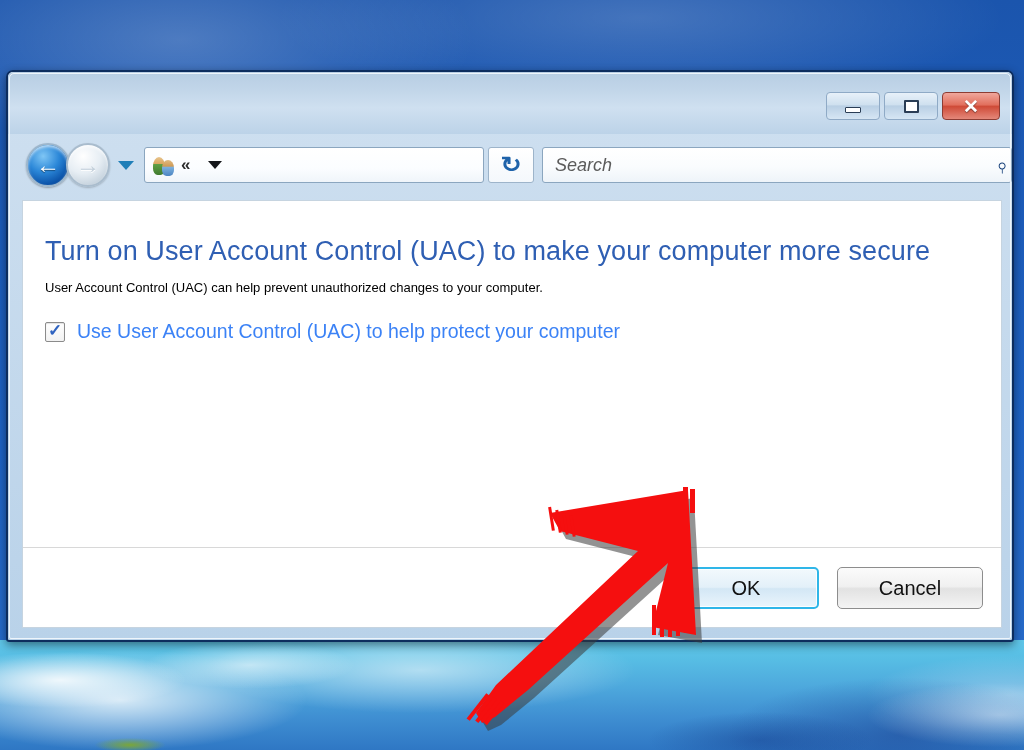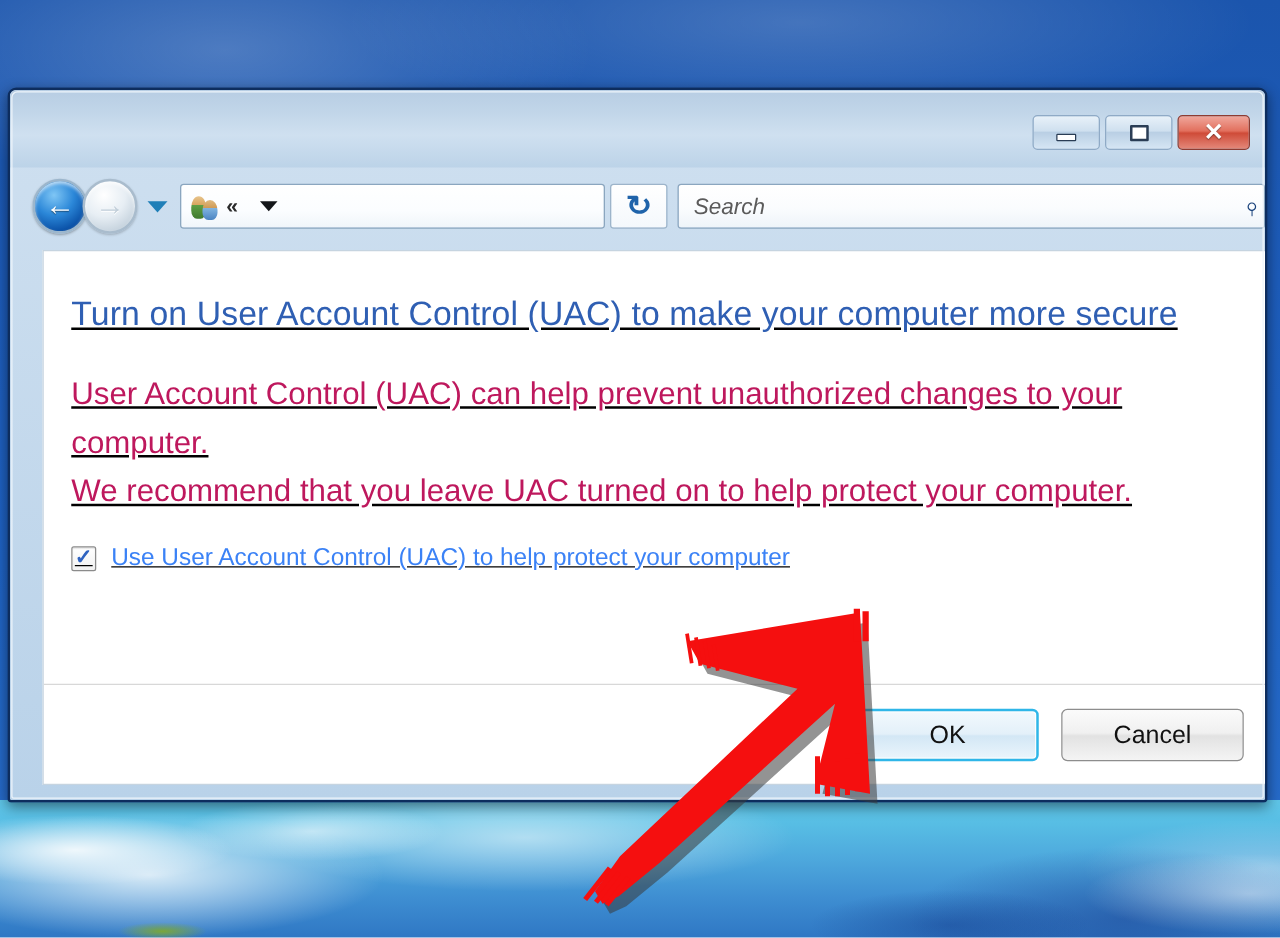--- a/index.html
+++ b/index.html
@@ -281,44 +281,43 @@
     flex: 0 0 auto;
     color: #17407a;
     font-size: 20px;
     transform: rotate(-45deg);
     margin-right: -2px;
   }
 
   
   #content {
     position: absolute;
-    left: 26px;
+    left: 14px;
     top: 128px;
     width: 980px;
     height: 428px;
     background: #ffffff;
     border: 1px solid #c6d4e0;
     overflow: hidden;
-    text-decoration: underline;
   }
 
   #heading {
     margin: 30px 22px 0 22px;
     font-size: 27px;
     line-height: 1.52;
     color: #2f5fb3;
     font-weight: normal;
     letter-spacing: 0.1px;
   }
 
   #body-text {
-    margin: 24px 22px 0 22px;
-    font-size: 25px;
+    margin: 6px 22px 0 22px;
+    font-size: 13px;
     line-height: 1.56;
-    color: #be185d;
+    color: #000000;
   }
   #body-text p { margin: 0; }
 
   #checkbox-row {
     margin: 22px 22px 0 22px;
     display: flex;
     align-items: center;
     cursor: pointer;
   }
   #checkbox-box {
@@ -459,21 +458,20 @@
         <span id="search-icon">⌕</span>
       </div>
     </div>
 
     <div id="content">
 
       <div id="heading">Turn on User Account Control (UAC) to make your computer more secure</div>
 
       <div id="body-text">
         <p>User Account Control (UAC) can help prevent unauthorized changes to your computer.</p>
-        <p>We recommend that you leave UAC turned on to help protect your computer.</p>
       </div>
 
       <div id="checkbox-row">
         <div id="checkbox-box">
           <span class="tick">✓</span>
         </div>
         <span id="checkbox-label">Use User Account Control (UAC) to help protect your computer</span>
       </div>
 
       <div id="separator"></div>

